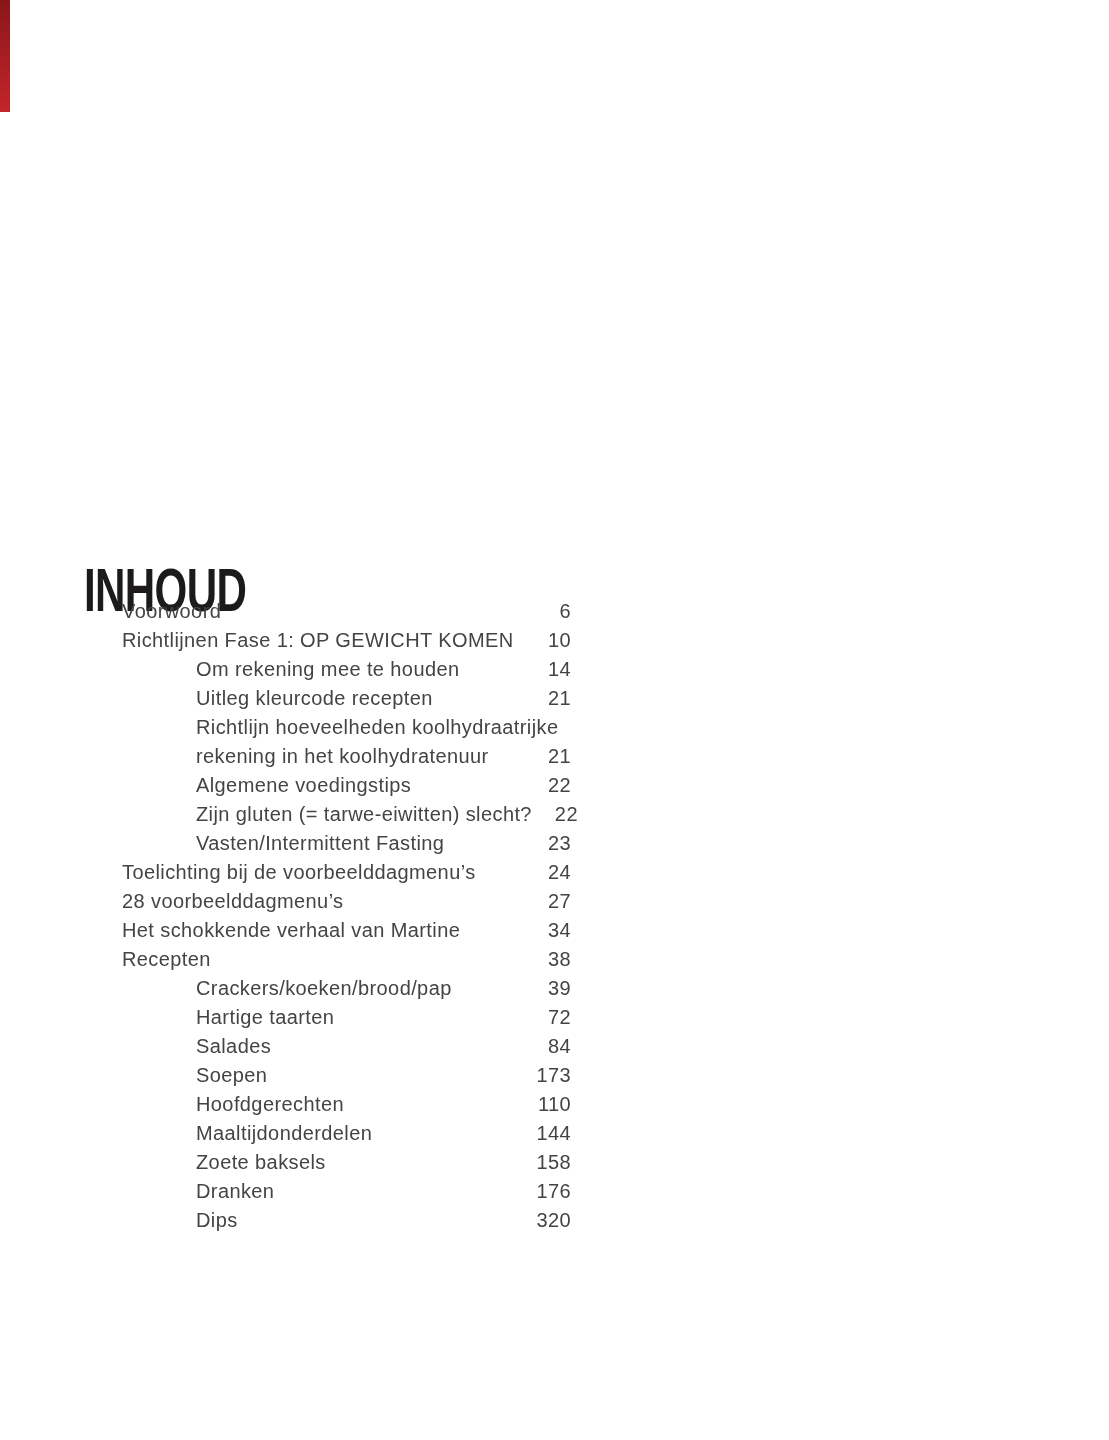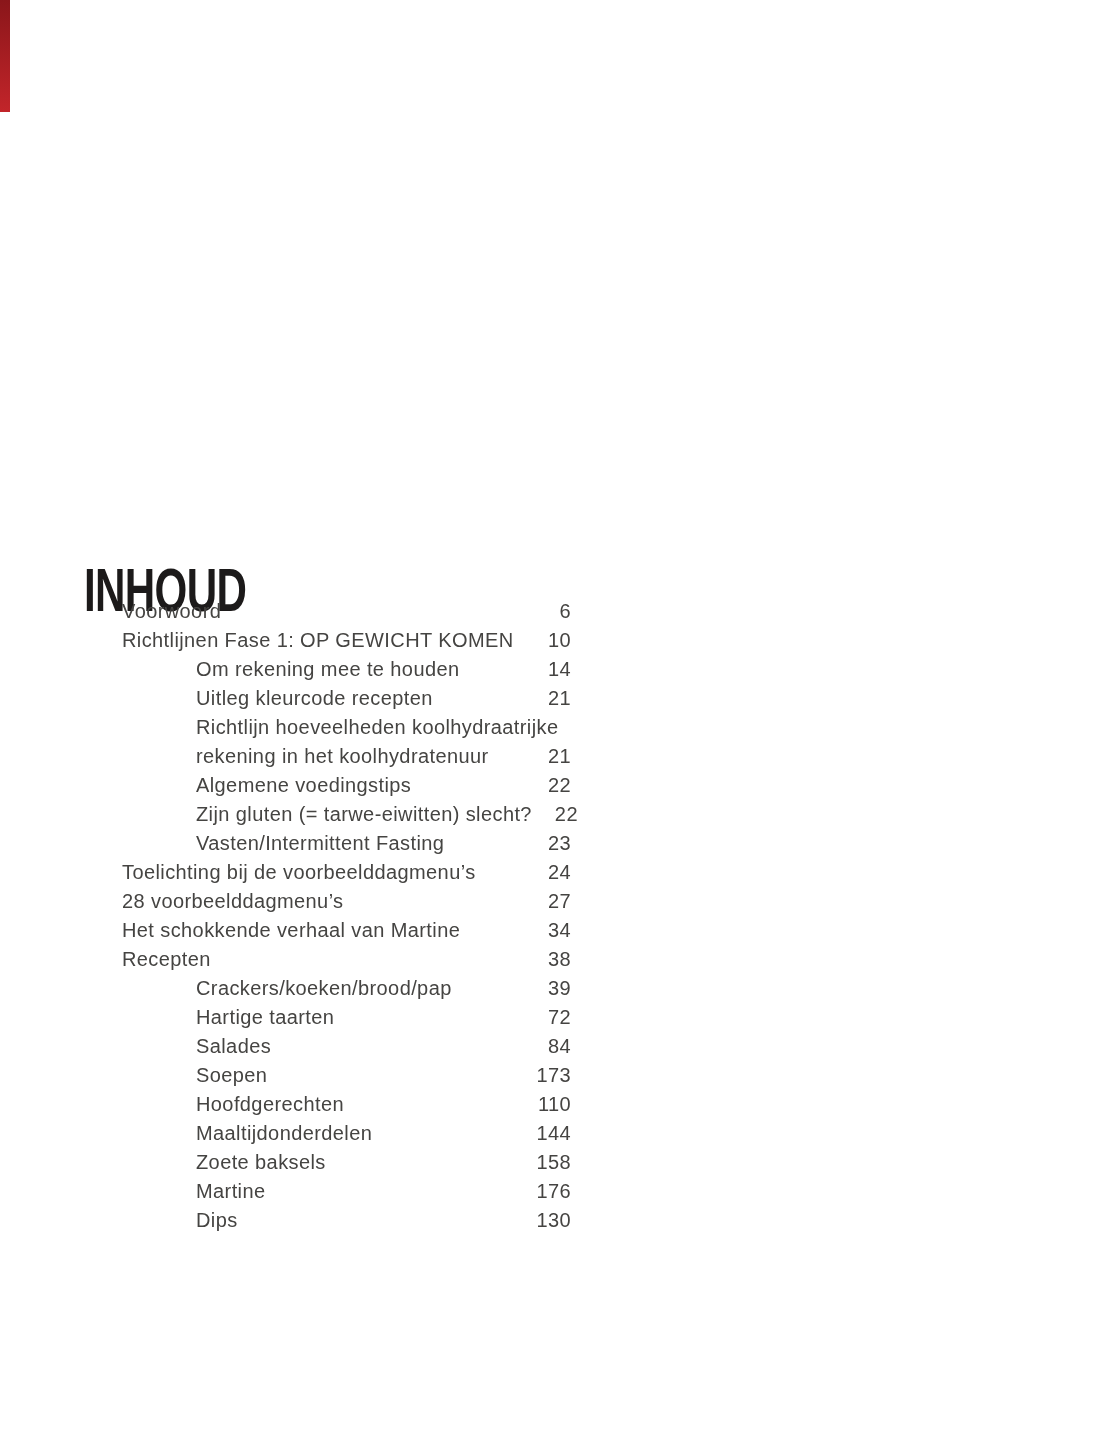--- a/index.html
+++ b/index.html
@@ -161,23 +161,23 @@
     <span class="toc-label">Maaltijdonderdelen</span>
     <span class="toc-page">144</span>
   </div>
 
   <div class="toc-row indent">
     <span class="toc-label">Zoete baksels</span>
     <span class="toc-page">158</span>
   </div>
 
   <div class="toc-row indent">
-    <span class="toc-label">Martine</span>
+    <span class="toc-label">Dranken</span>
     <span class="toc-page">176</span>
   </div>
 
   <div class="toc-row indent">
     <span class="toc-label">Dips</span>
-    <span class="toc-page">130</span>
+    <span class="toc-page">320</span>
   </div>
 
 </div>
 </div>
 
 </body></html>

